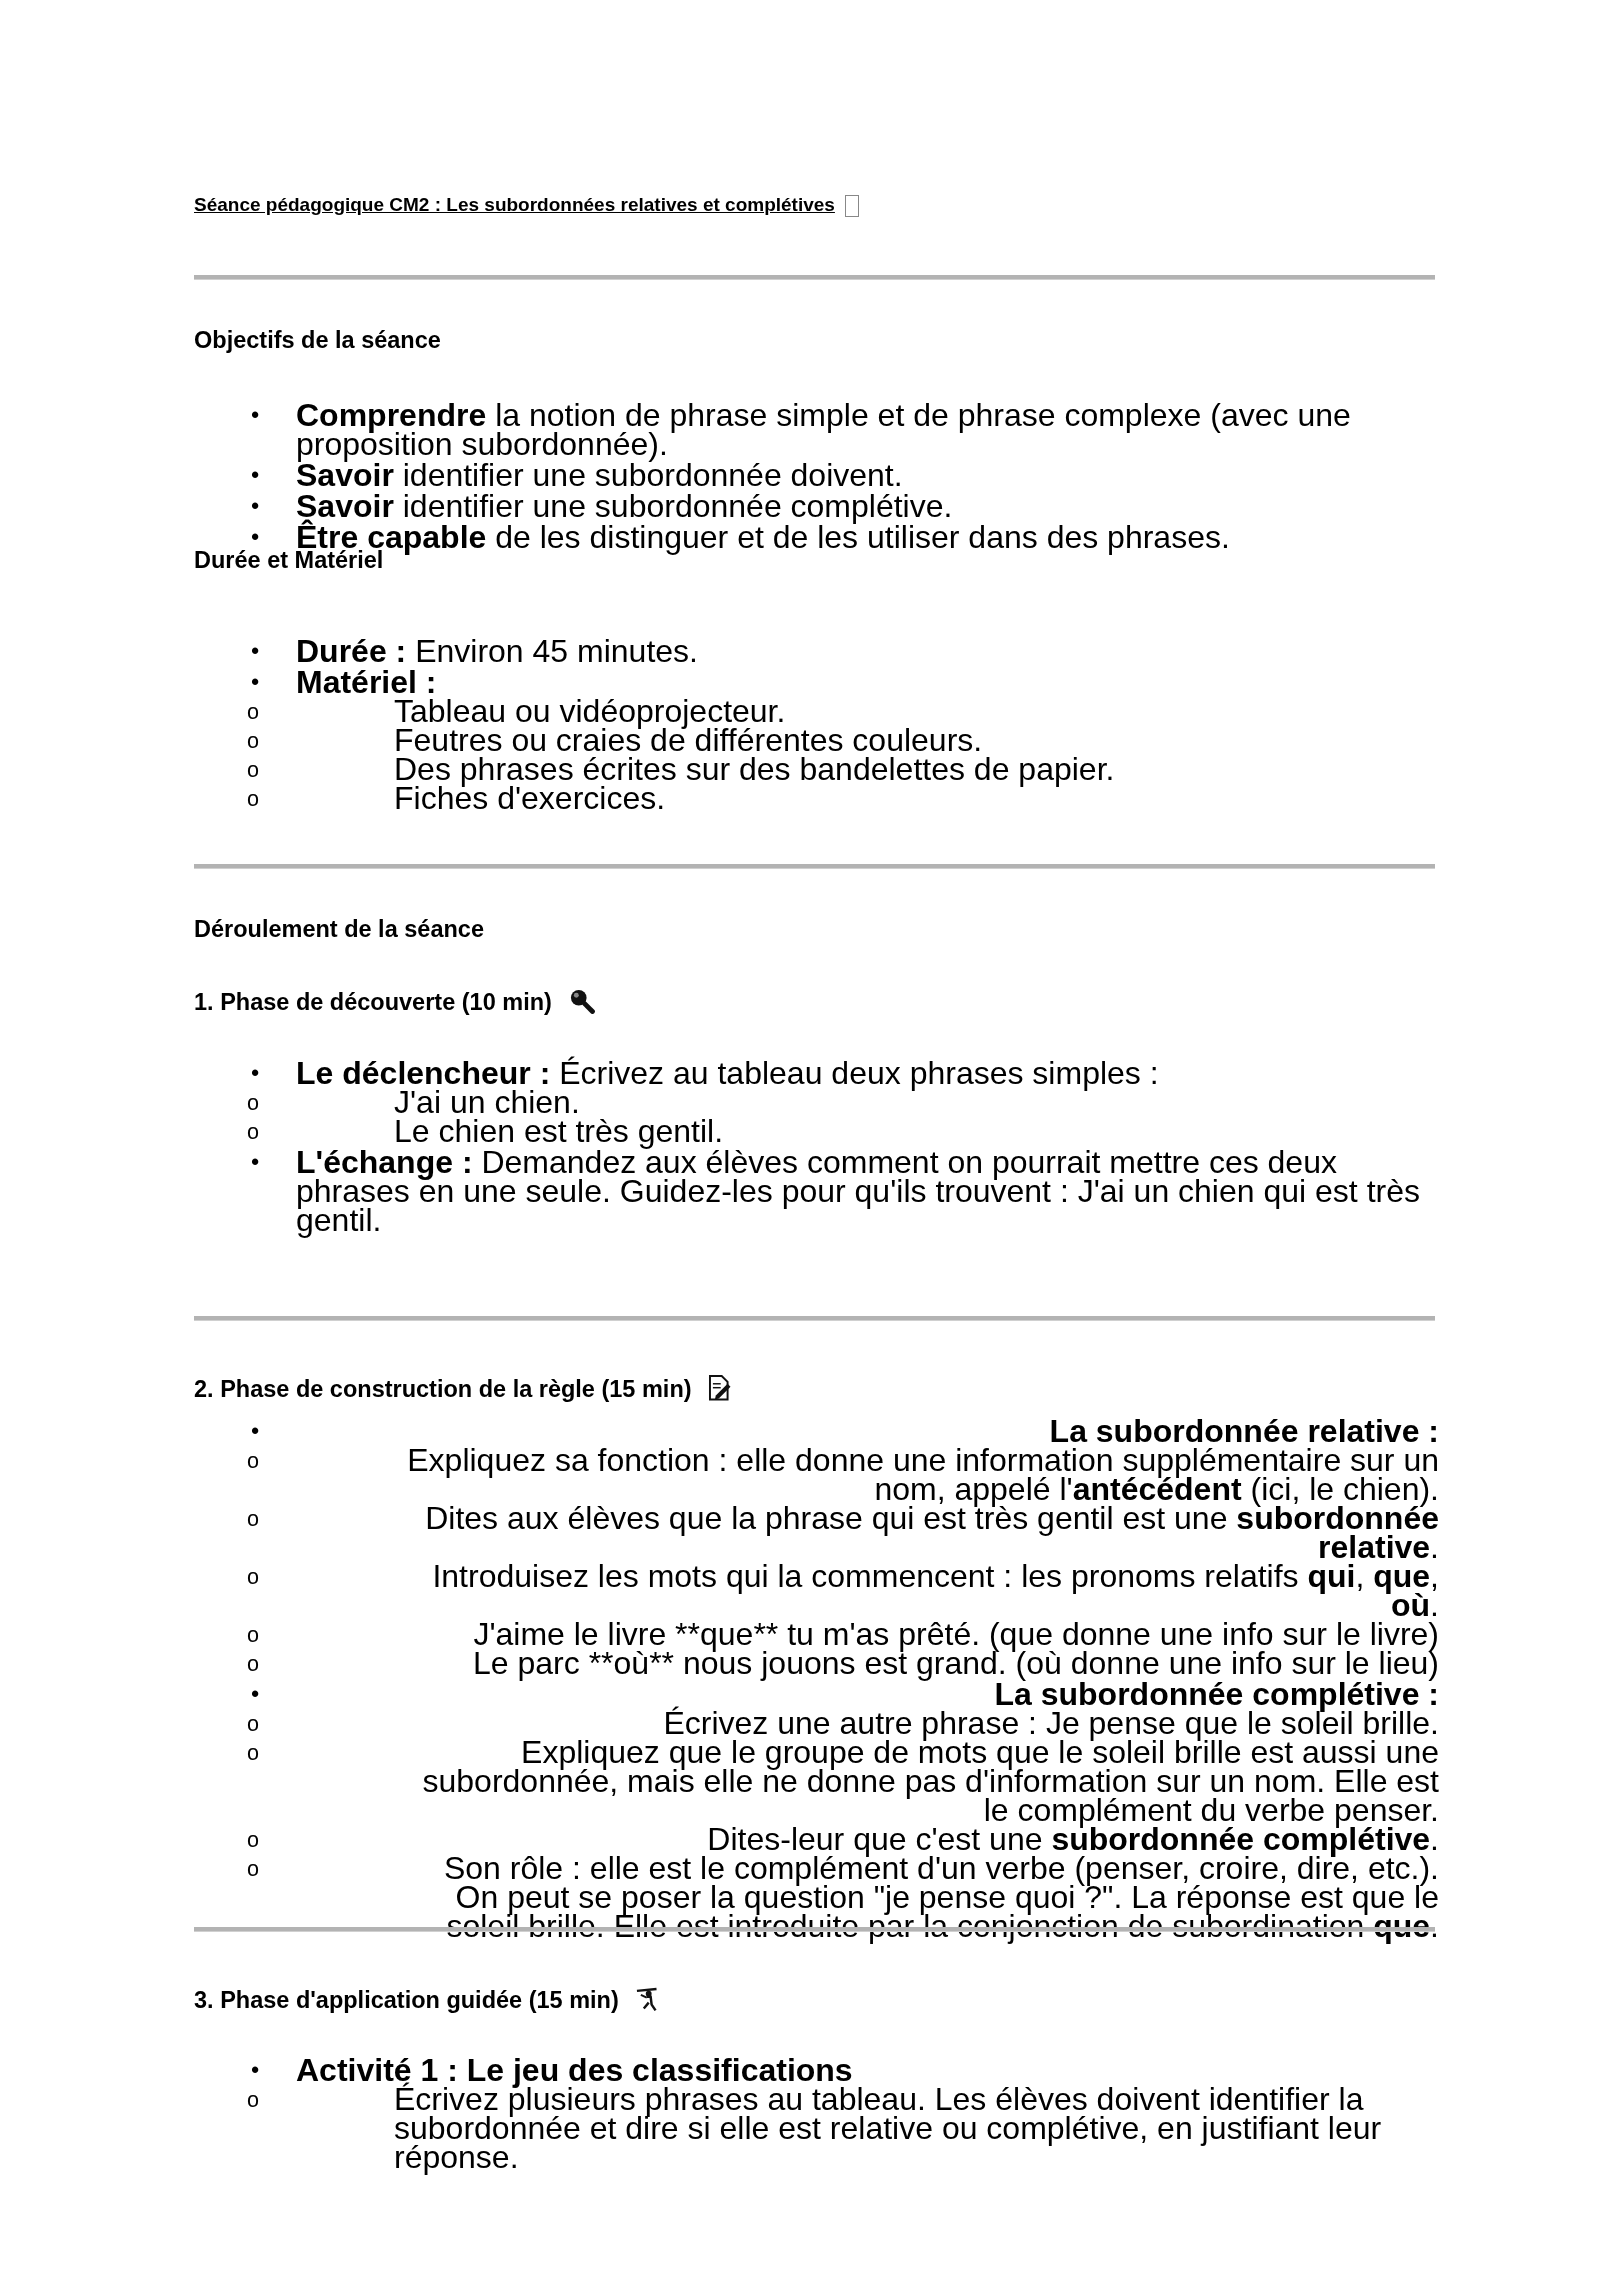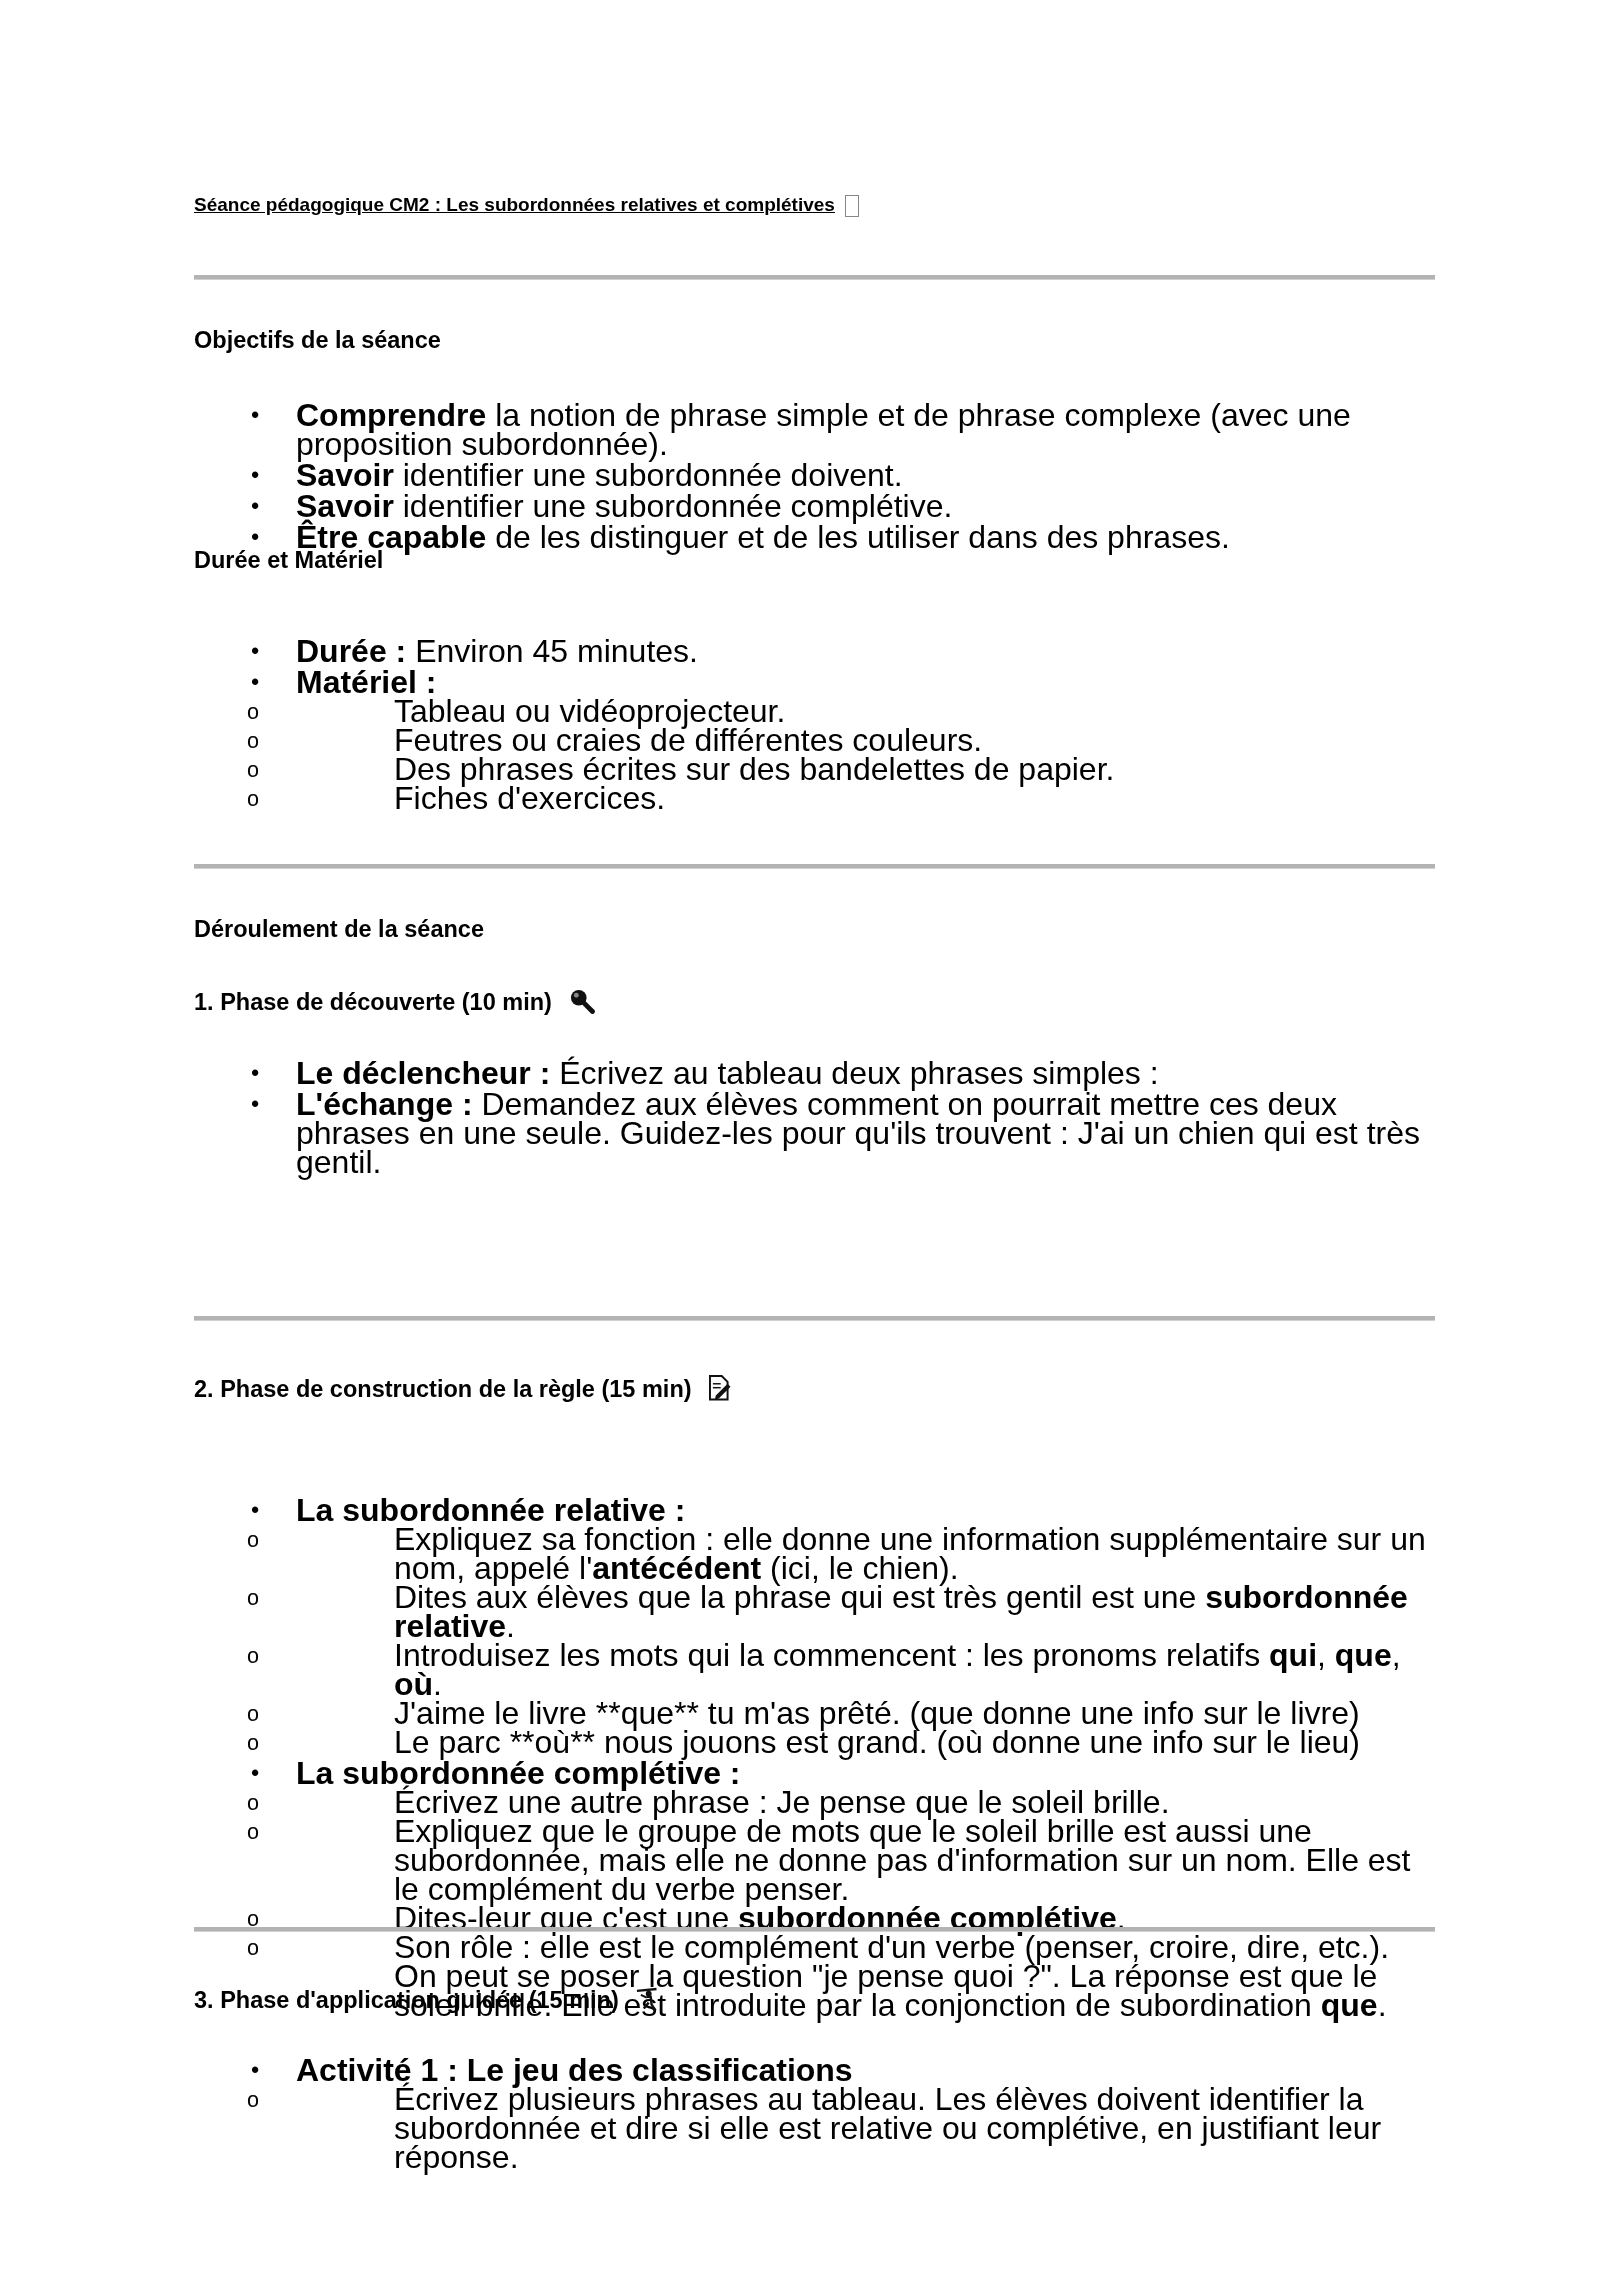--- a/index.html
+++ b/index.html
@@ -64,39 +64,43 @@
       <svg width="27.4" height="27.4" viewBox="0 0 28 28">
           <circle cx="11" cy="11" r="8" fill="#111"></circle>
           <circle cx="8.5" cy="8.5" r="2.5" fill="#888"></circle>
           <line x1="17" y1="17" x2="25" y2="25" stroke="#111" stroke-width="5" stroke-linecap="round"></line>
         </svg>
     </span>
   </div>
 
   <ul class="ul" style="top:1055px;">
     <li class="li"><b>Le déclencheur :</b><span> Écrivez au tableau deux phrases simples :</span>
+      <ul class="sub">
+        <li class="sli" style="margin-left:-98px;padding-left:196px;">J'ai un chien.</li>
+        <li class="sli" style="margin-left:-98px;padding-left:196px;">Le chien est très gentil.</li>
+      </ul>
     </li>
     <li class="li gap"><b>L'échange :</b><span> Demandez aux élèves comment on pourrait mettre ces deux phrases en une seule. Guidez-les pour qu'ils trouvent : J'ai un chien qui est très gentil.</span></li>
   </ul>
 
   <div class="hr" style="top:1316px;"></div>
 
   <div class="h2" style="top:1374px;">
     <span>2. Phase de construction de la règle (15 min)</span>
     <span class="icon">
       <svg width="23.5" height="27.4" viewBox="0 0 24 28">
           <path d="M2 2 H14 L20 8 V26 H2 Z" fill="#fff" stroke="#111" stroke-width="2"></path>
           <line x1="5" y1="10" x2="13" y2="10" stroke="#111" stroke-width="1.5"></line>
           <line x1="5" y1="14" x2="13" y2="14" stroke="#111" stroke-width="1.5"></line>
           <path d="M8 22 L20 10 L23 13 L11 25 L7 26 Z" fill="#111"></path>
         </svg>
     </span>
   </div>
 
-  <ul class="ul" style="top:1492px;">
+  <ul class="ul" style="top:1413px;text-align:right;">
     <li class="li"><b>La subordonnée relative :</b>
       <ul class="sub">
         <li class="sli" style="margin-left:-98px;padding-left:196px;"><span>Expliquez sa fonction : elle donne une information supplémentaire sur un nom, appelé l'</span><b>antécédent</b><span> (ici, le chien).</span></li>
         <li class="sli" style="margin-left:-98px;padding-left:196px;"><span>Dites aux élèves que la phrase qui est très gentil est une </span><b>subordonnée relative</b><span>.</span></li>
         <li class="sli" style="margin-left:-98px;padding-left:196px;"><span>Introduisez les mots qui la commencent : les pronoms relatifs </span><b>qui</b><span>, </span><b>que</b><span>, </span><b>où</b><span>.</span></li>
         <li class="sli" style="margin-left:-98px;padding-left:196px;">J'aime le livre **que** tu m'as prêté. (que donne une info sur le livre)</li>
         <li class="sli" style="margin-left:-98px;padding-left:196px;">Le parc **où** nous jouons est grand. (où donne une info sur le lieu)</li>
       </ul>
     </li>
     <li class="li gap"><b>La subordonnée complétive :</b>

